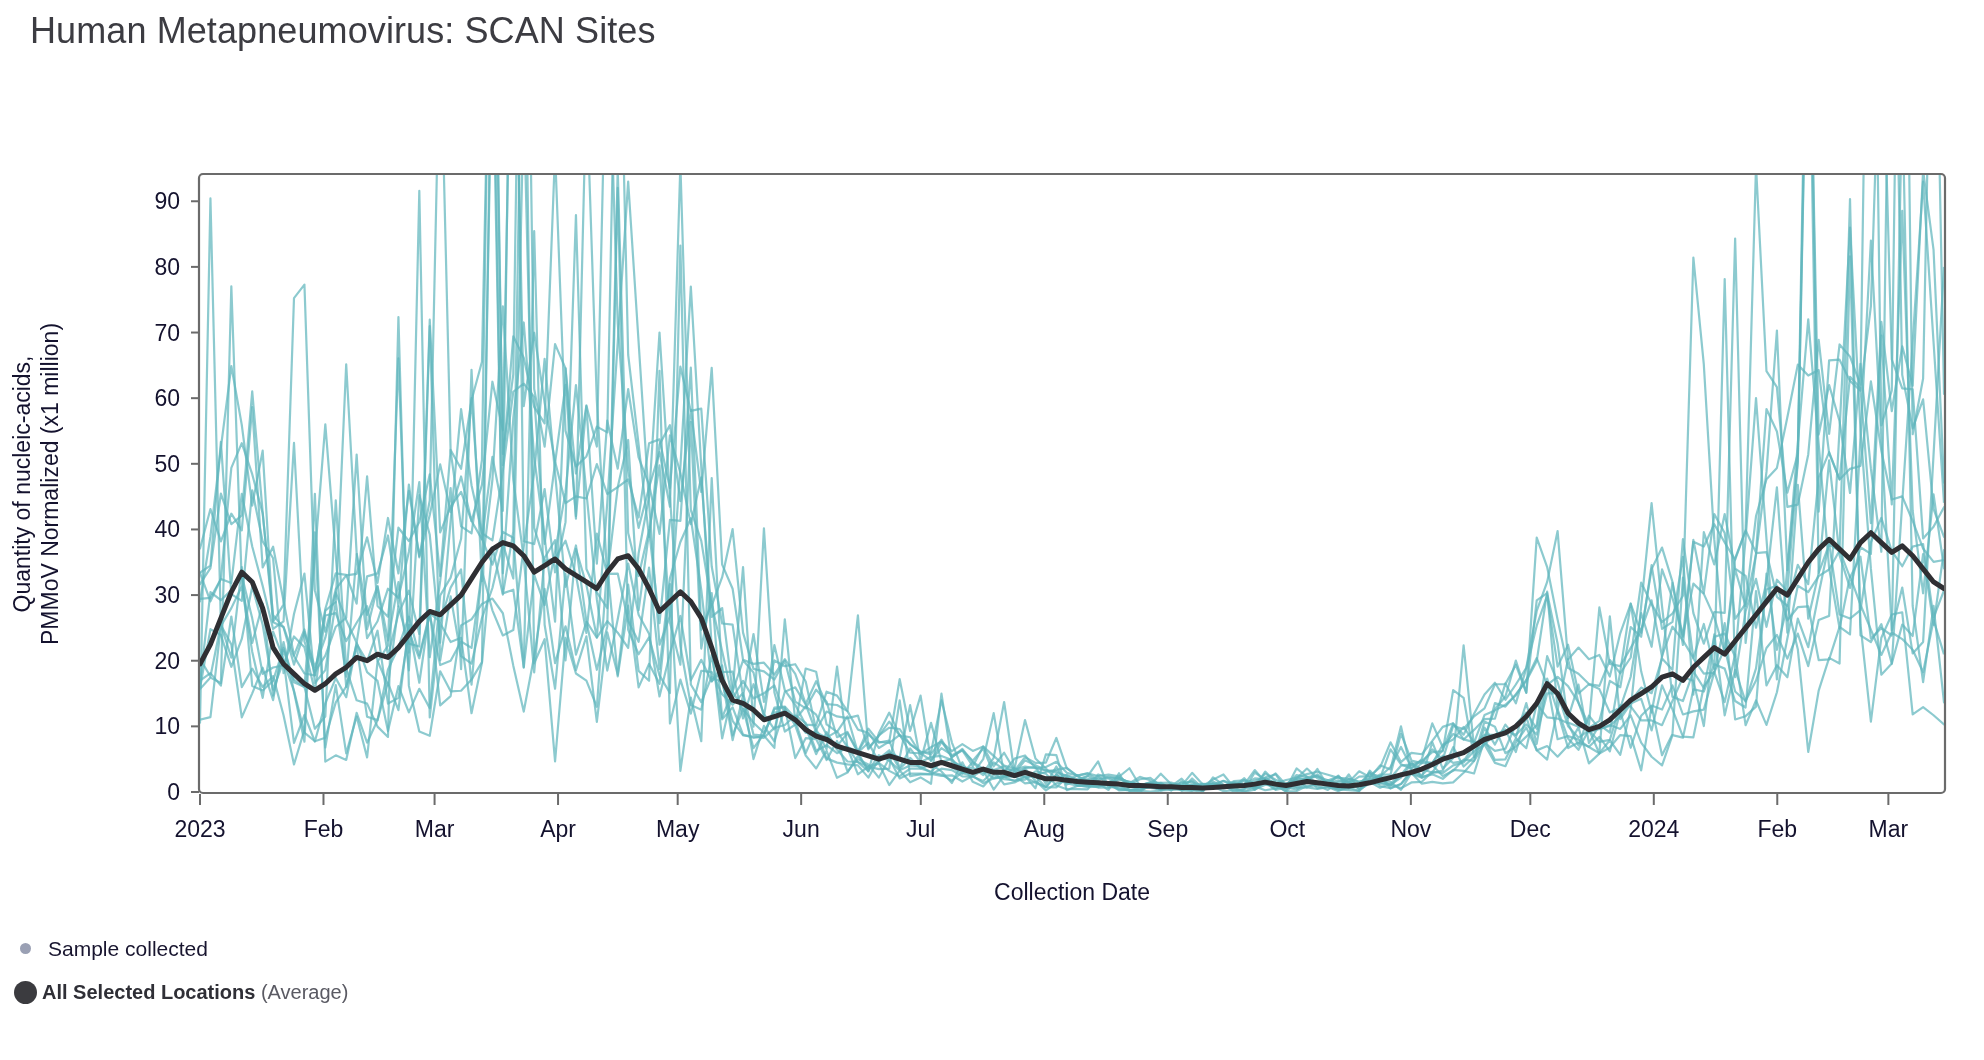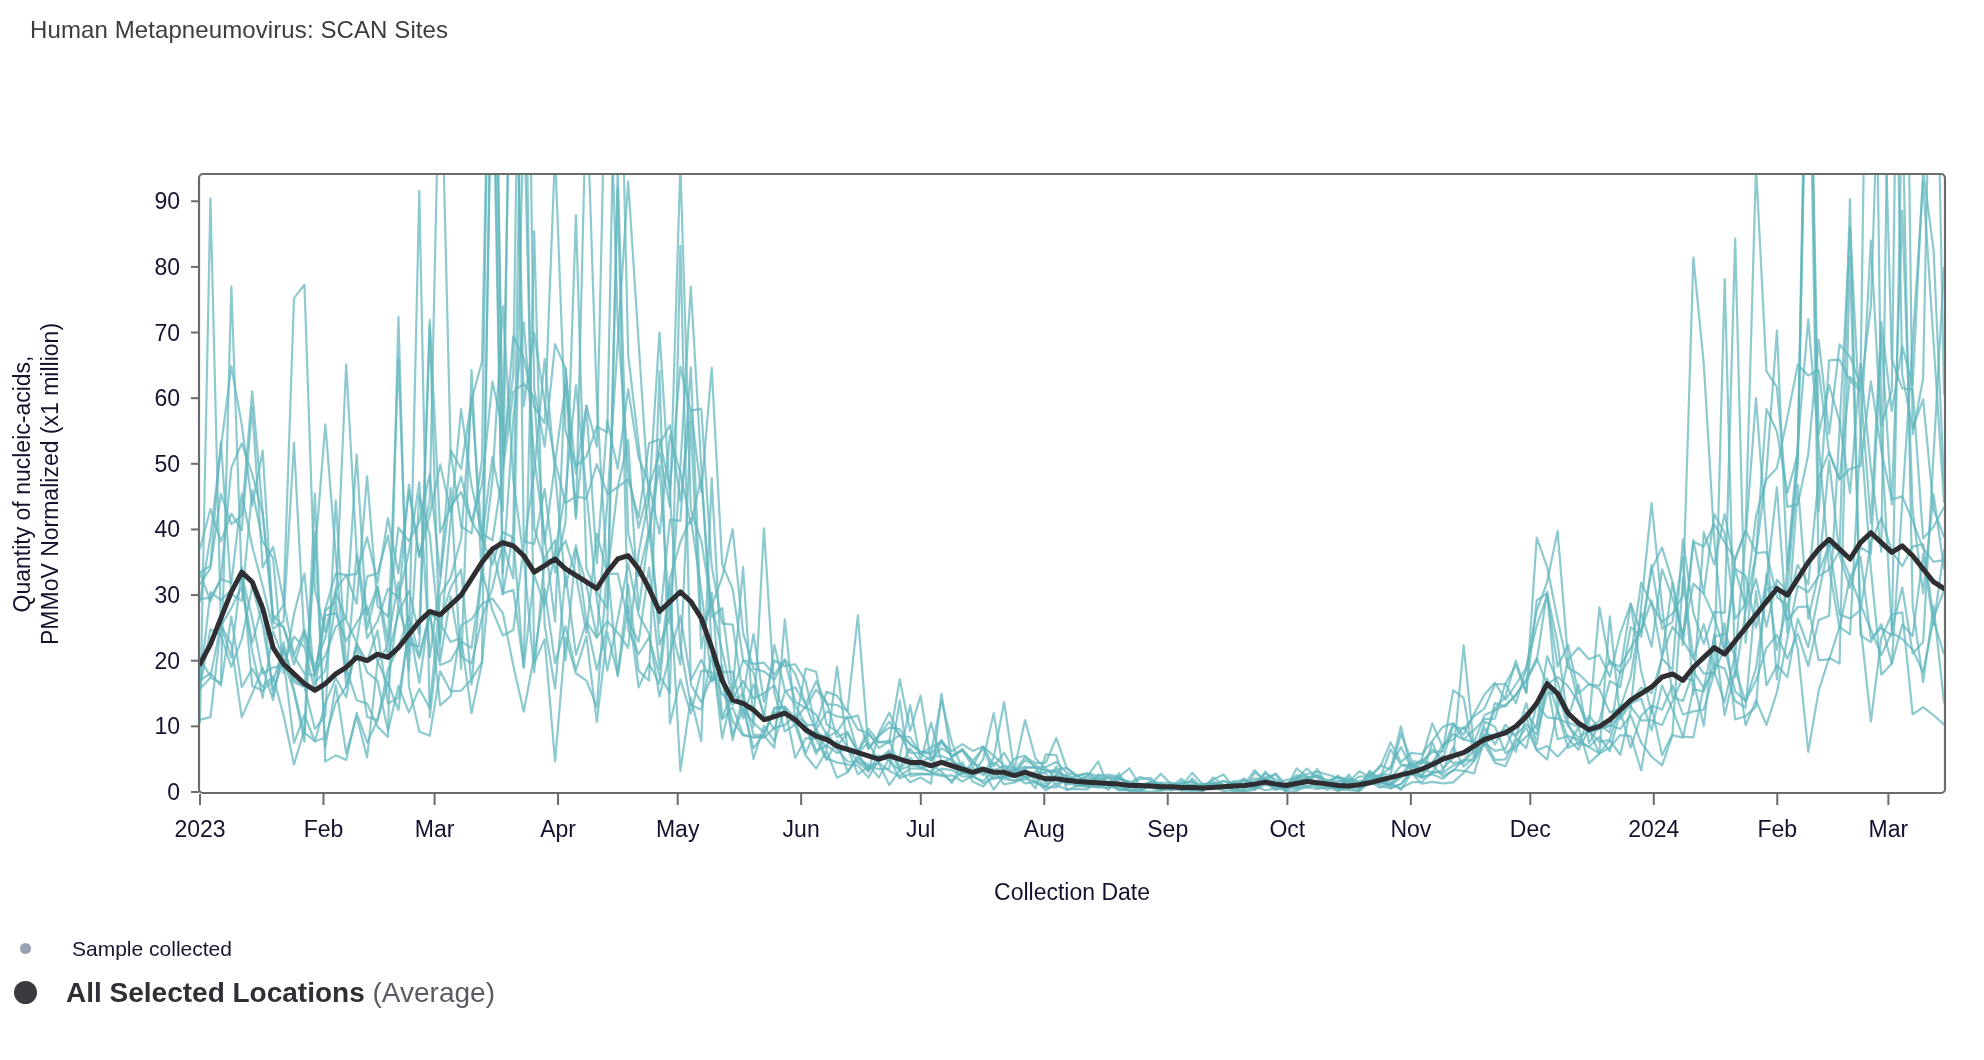--- a/index.html
+++ b/index.html
@@ -11,22 +11,22 @@
     width: 1984px;
     height: 1060px;
     font-family: "Liberation Sans", sans-serif;
     color: #1c1b36;
     overflow: hidden;
     position: relative;
   }
   #page-title {
     position: absolute;
     left: 30px;
-    top: 16px;
-    font-size: 24px;
+    top: 10px;
+    font-size: 36px;
     font-weight: 400;
     color: #3c3c42;
     letter-spacing: 0.1px;
   }
   #chart-wrap {
     position: absolute;
     left: 0;
     top: 0;
     width: 1984px;
     height: 1060px;
@@ -44,38 +44,37 @@
   #legend {
     position: absolute;
     left: 8px;
     top: 935px;
     width: 700px;
   }
   .legend-row {
     display: flex;
     align-items: center;
     height: 27px;
-    gap: 24px;
   }
   .legend-row.spaced { margin-top: 17px; }
   .legend-dot-wrap {
     width: 34px;
     display: flex;
     justify-content: center;
     align-items: center;
   }
   .dot {
     border-radius: 50%;
     display: block;
   }
   .dot-sample { width: 11px; height: 11px; background: #9aa0b4; }
   .dot-avg    { width: 23px; height: 23px; background: #3b3b3f; }
   .dot-multi  { width: 21px; height: 21px; background: #0b8391; }
   .legend-text {
-    font-size: 28px;
+    font-size: 20px;
     color: #3b3b43;
     white-space: nowrap;
   }
   .legend-text.sample { color: #18152f; font-size: 21px; padding-left: 6px; }
   .legend-strong { font-weight: bold; color: #2f2f36; }
   .legend-sub { color: #5a5a63; }
 </style>
 </head>
 <body>
 

